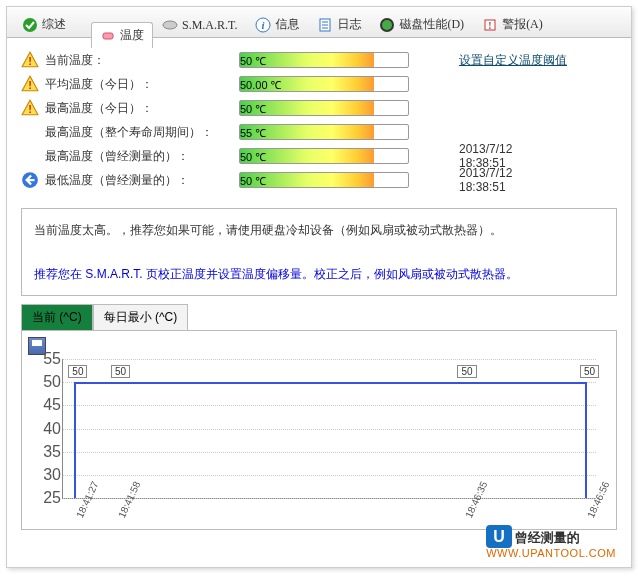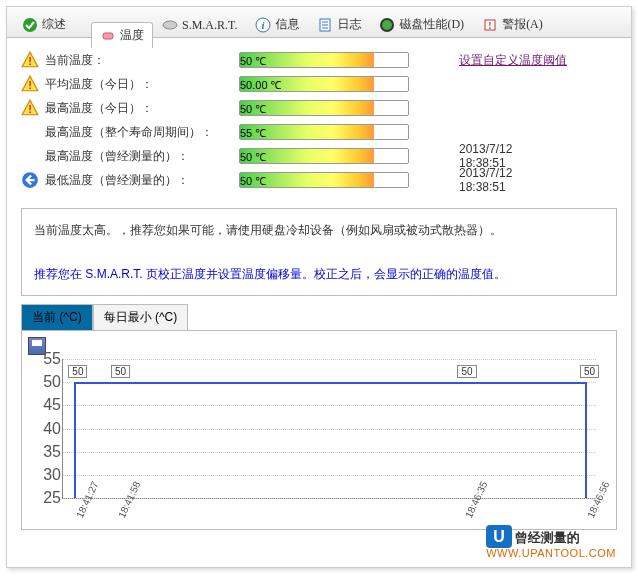--- a/index.html
+++ b/index.html
@@ -8,28 +8,28 @@
 .tabs { display: flex; border-bottom: 1px solid #bbb; background: linear-gradient(#fdfdfd,#eaeaea); padding-left: 6px; padding-top: 4px; }
 .tab { display: flex; align-items: flex-end; gap: 4px; padding: 4px 8px; border: 1px solid transparent; border-bottom: none; cursor: pointer; color: #333; font-family: Liberation Serif, serif; }
 .tab.active { background: #fff; border-color: #bbb; border-radius: 3px 3px 0 0; position: relative; top: 11px; margin-left: 16px; }
 .tab .ico { width: 16px; height: 16px; display: inline-flex; align-items: center; justify-content: center; }
 .content { padding: 10px 14px; }
 .row { display: flex; align-items: center; height: 24px; }
 .row .ico { width: 18px; display: flex; justify-content: center; }
 .row .label { width: 200px; padding-left: 6px; color: #333; }
 .row .bar-wrap { width: 180px; }
 .row .extra { width: 140px; padding-left: 40px; color: #333; }
-.row .link { color: #701a75; text-decoration: underline; cursor: pointer; padding-left: 40px; }
+.row .link { color: #0c4a6e; text-decoration: underline; cursor: pointer; padding-left: 40px; }
 .bar { width: 170px; height: 16px; border: 1px solid #999; background: linear-gradient(to right, #4dd04d 0%, #e6ff66 40%, #ffff66 55%, #ffcc33 70%, #ff9933 80%, #fff 80%, #fff 100%); border-radius: 2px; position: relative; }
 .bar .val { position: absolute; left: 0; right: 0; top: 0; line-height: 16px; font-size: 11px; }
 .msg-box { margin: 6px 14px; border: 1px solid #bbb; padding: 10px 12px; line-height: 22px; color: #333; }
 .msg-box .blue { color: #0000dd; }
 .chart-tabs { display: flex; margin: 8px 14px 0 14px; }
 .ctab { padding: 4px 10px; border: 1px solid #bbb; border-bottom: none; background: #f3f3f3; margin-right: 0; cursor: pointer; font-size: 12px; }
-.ctab.active { background: #0369a1; }
+.ctab.active { background: #15803d; }
 .chart-box { margin: 0 14px 10px 14px; border: 1px solid #bbb; padding: 6px; position: relative; height: 200px; }
 .save-ico { width: 18px; height: 18px; background: linear-gradient(#6a8acd,#4a6aad); border: 1px solid #445; display: inline-block; position: relative; }
 .save-ico::after { content:''; position:absolute; left:3px; top:2px; width:10px; height:6px; background:#fff; }
 .chart-area { position: absolute; left: 40px; right: 20px; top: 28px; bottom: 30px; border-left: 1px solid #888; border-bottom: 1px solid #888; }
 .grid-h { position: absolute; left: 0; right: 0; border-top: 1px dotted #ccc; }
 .ylabel { position: absolute; left: -22px; width: 20px; text-align: right; font-size: 16px; color: #555; transform: translateY(-50%); }
 .xlabel { position: absolute; bottom: -28px; font-size: 10px; color: #555; transform: rotate(-65deg); transform-origin: top left; }
 .line { position: absolute; border-top: 2px solid #3355dd; }
 .vline { position: absolute; border-left: 2px solid #3355dd; }
 .point-label { position: absolute; border: 1px solid #888; background: #fff; padding: 0 3px; font-size: 10px; color: #333; }
@@ -186,21 +186,21 @@
             </div>
           </span>
           <span class="extra">2013/7/12 18:38:51</span>
         </div>
       </div>
   </div>
 
   <div class="msg-box">
     <div>当前温度太高。，推荐您如果可能，请使用硬盘冷却设备（例如风扇或被动式散热器）。</div>
     <br>
-    <div class="blue">推荐您在 S.M.A.R.T. 页校正温度并设置温度偏移量。校正之后，会显示的正确的温度值。</div>
+    <div class="blue">推荐您在 S.M.A.R.T. 页校正温度并设置温度偏移量。校正之后，例如风扇或被动式散热器。</div>
   </div>
 
   <div class="chart-tabs">
     <div class="ctab active">当前 (^C)</div>
     <div class="ctab">每日最小 (^C)</div>
   </div>
 
   <div class="chart-box">
     <span class="save-ico"></span>
     <div class="chart-area" id="chart">

